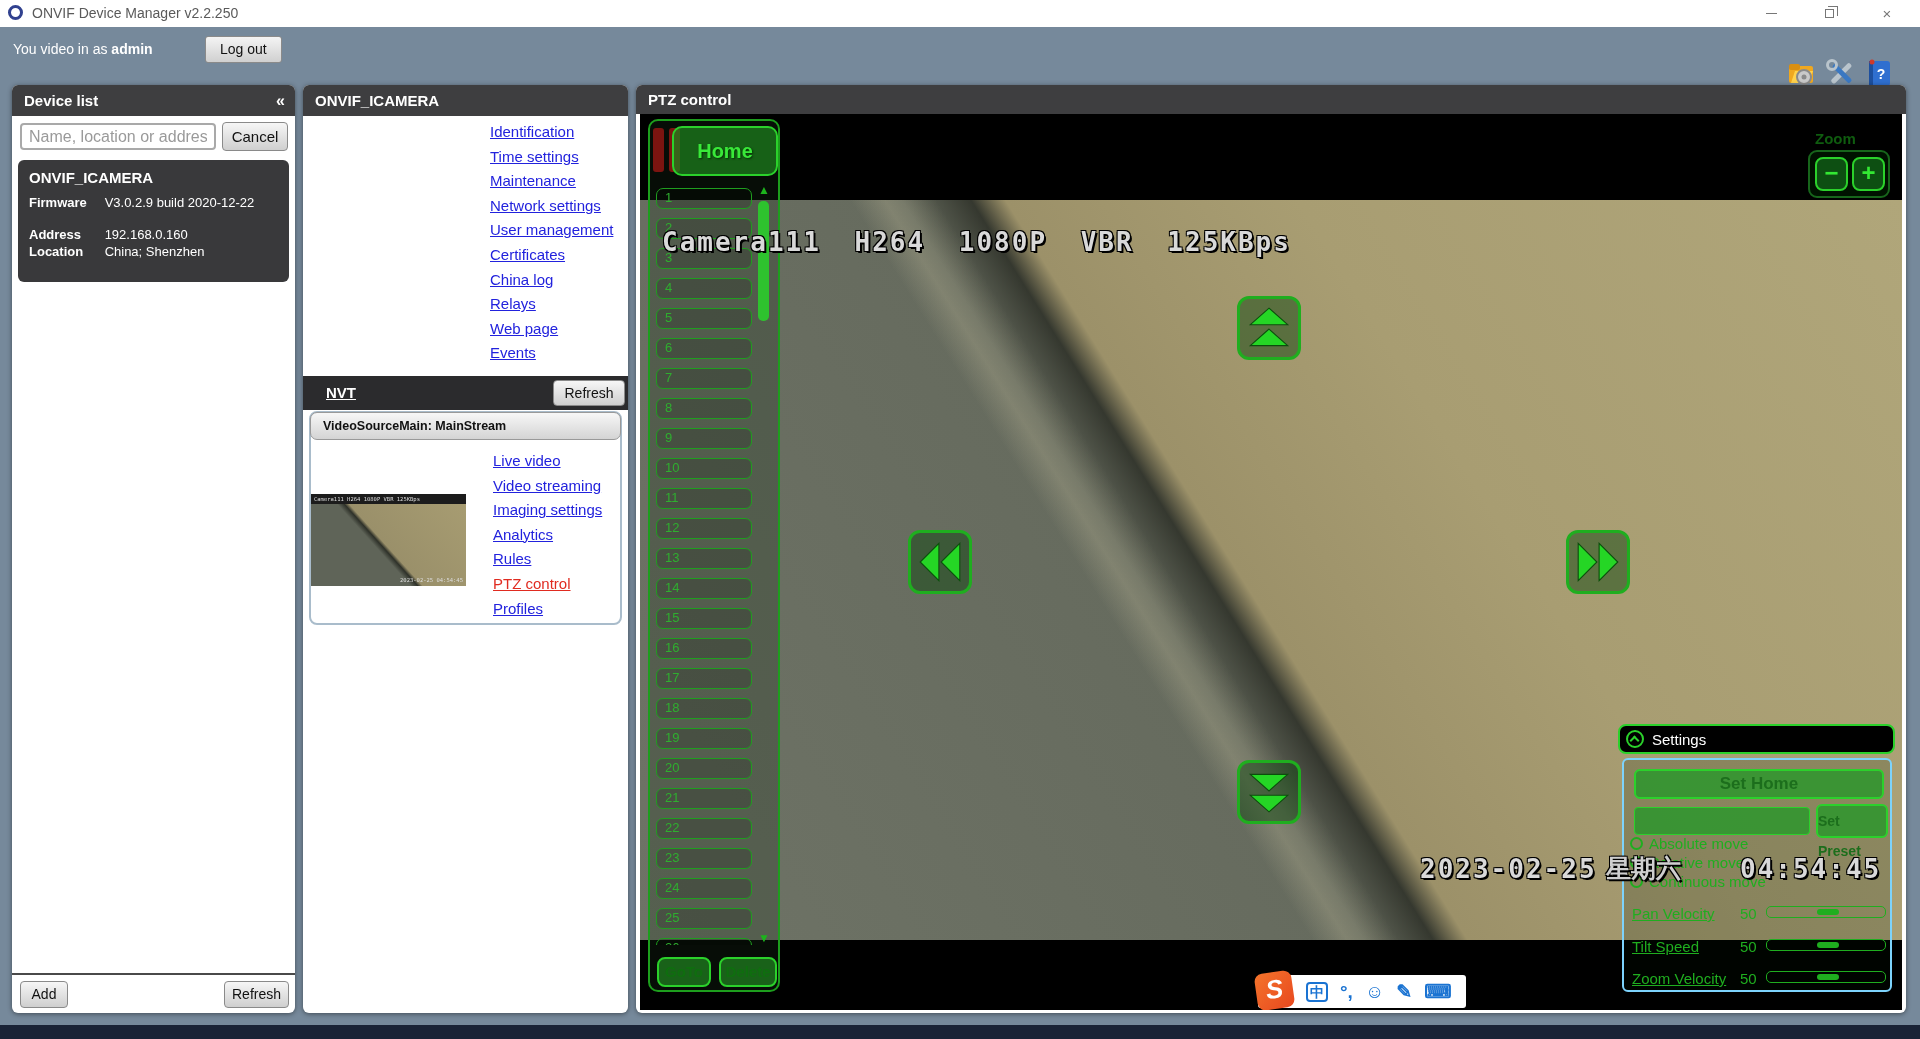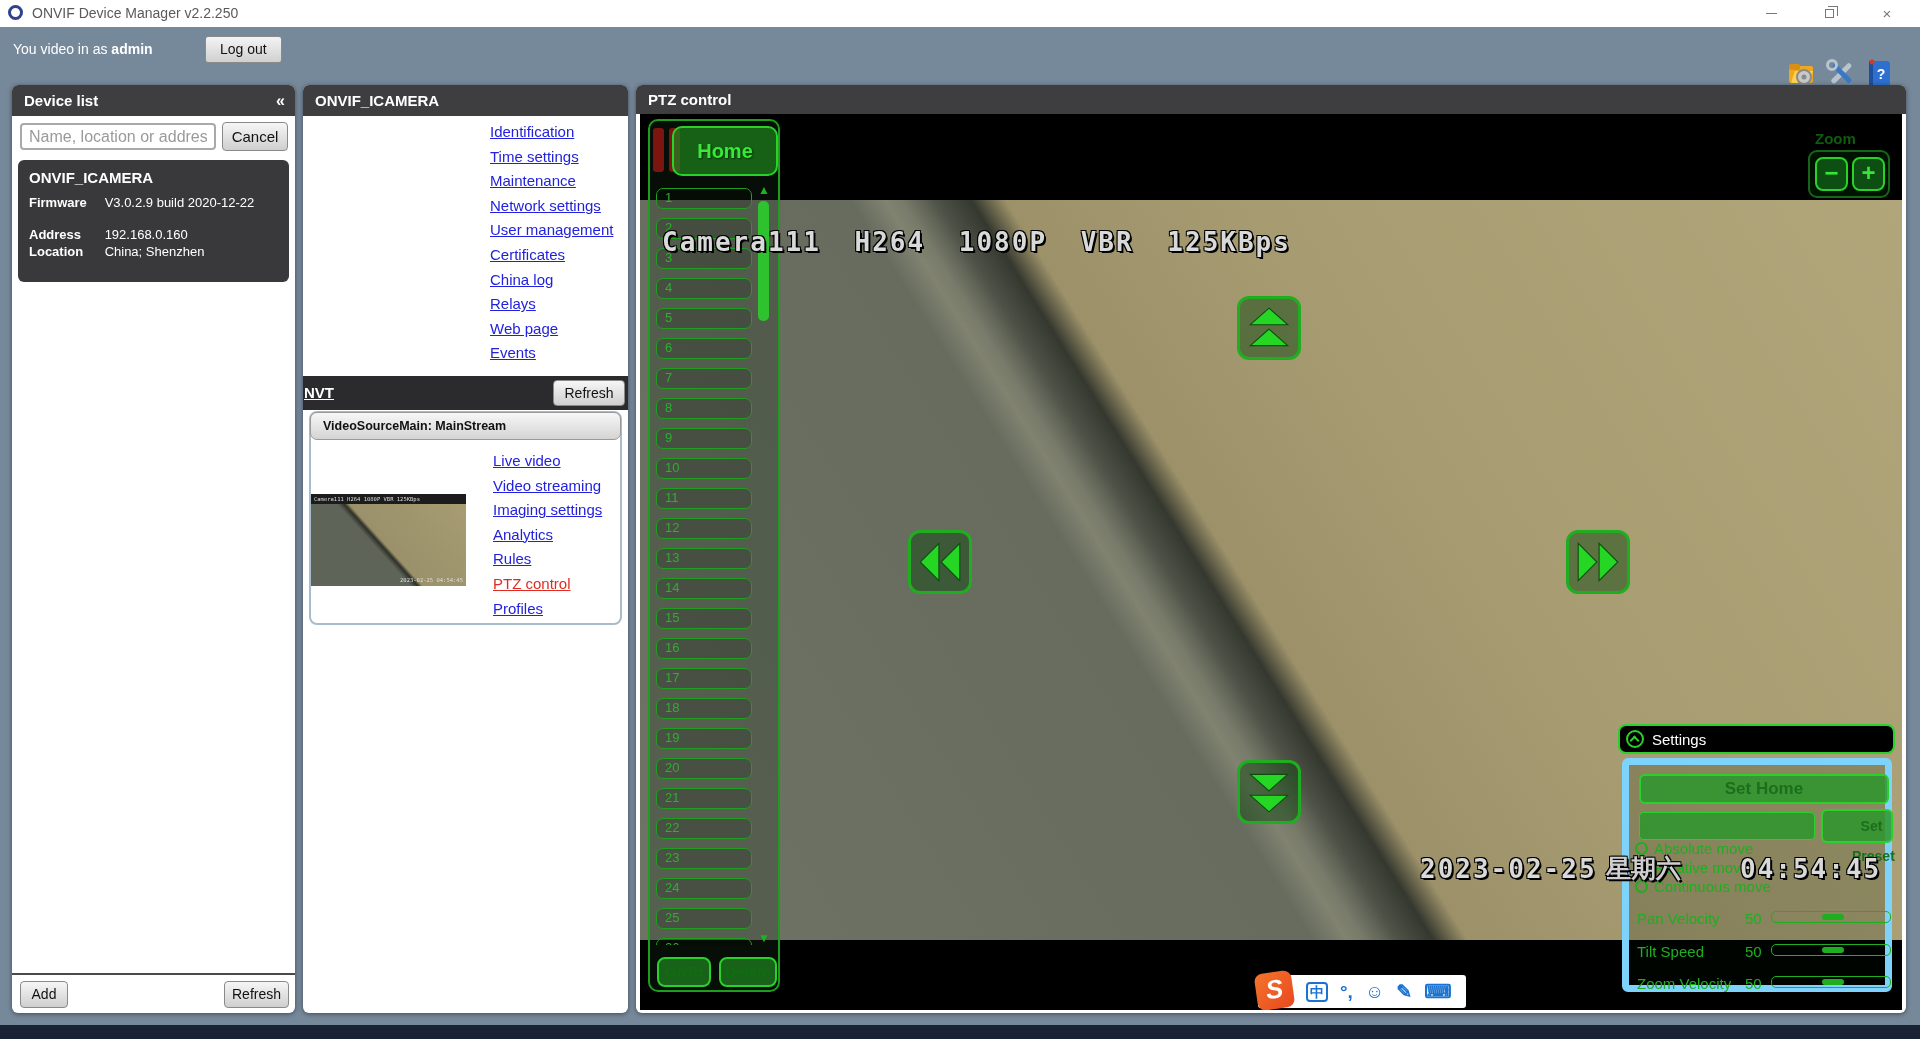--- a/index.html
+++ b/index.html
@@ -44,21 +44,21 @@
 
   
   #devicePanel { left:303px; width:325px; height:928px; }
   .onvif-logo { position:absolute; left:10px; top:130px; width:170px; height:50px; display:flex; align-items:center; }
   .onvif-ring { width:30px; height:30px; border:6px solid #2b3f93; border-radius:50%; box-shadow:inset 0 0 3px rgba(0,0,0,.5); margin-right:2px; }
   .onvif-word { font-size:33px; font-weight:bold; color:#151515; letter-spacing:1px; }
   .links-col { position:absolute; }
   .link { display:table; font-size:15px; color:#2222DD; text-decoration:underline; margin-bottom:9.6px; cursor:pointer; line-height:15px; }
   .link.active { color:#E02B20; }
   #deviceLinks { left:187px; top:39px; }
-  .nvt-bar { position:absolute; left:0; top:291px; width:100%; height:34px; background:#2B2B2D; color:#fff; font-weight:bold; font-size:15px; line-height:34px; padding-left:1px;text-decoration:underline; }
+  .nvt-bar { position:absolute; left:0; top:291px; width:100%; height:34px; background:#2B2B2D; color:#fff; font-weight:bold; font-size:15px; line-height:34px; padding-left:23px;text-decoration:underline; }
   .nvt-refresh { position:absolute; left:250px; top:295px; width:72px; height:26px; line-height:24px; }
   .source-box { position:absolute; left:6px; top:326px; width:313px; height:214px; border:2px solid #a9bccb; border-radius:8px; }
   .source-header { position:absolute; left:-1px; top:-1px; width:311px; height:28px; background:linear-gradient(#f7f7f7,#d4d4d4); border:1px solid #999; border-radius:7px; font-size:12.5px; font-weight:bold; line-height:26px; padding-left:12px; color:#111; cursor:pointer; }
   #nvtLinks { left:190px; top:368px; }
   .thumb { position:absolute; left:8px; top:409px; width:155px; height:92px; background:linear-gradient(48deg,#5f6458 0%,#5f6458 42%,#2e3129 45%,#9a906a 47%,#a89d72 100%); overflow:hidden; }
   .thumb-top { position:absolute; left:0; top:0; width:100%; height:10px; background:#1c1c1c; }
   .thumb-osd { position:absolute; font-family:"DejaVu Sans Mono",monospace; font-size:5.5px; color:#ddd; letter-spacing:0; }
 
   
   #ptzPanel { left:636px; width:1270px; height:928px; }
@@ -98,29 +98,29 @@
   .zoom-label { position:absolute; left:1175px; top:16px; font-size:15px; color:#0f5c0f; font-weight:bold; z-index:3; }
   .zoom-box { position:absolute; left:1168px; top:36px; width:82px; height:48px; border:2px solid #17651b; border-radius:9px; background:rgba(0,40,0,.45); z-index:3; }
   .zoom-btn { position:absolute; top:5px; width:33px; height:34px; background:#0d4f12; border:2px solid #2bd12b; border-radius:8px; color:#33e833; font-size:24px; font-weight:bold; text-align:center; line-height:28px; cursor:pointer; }
   .zoom-minus { left:5px; } .zoom-plus { left:42px; }
 
   
   .settings-header { position:absolute; left:978px; top:610px; width:277px; height:30px; background:#000; border:2px solid #2bd12b; border-radius:8px; z-index:5; cursor:pointer; }
   .settings-header .circ { position:absolute; left:6px; top:4px; width:18px; height:18px; border:2px solid #2bd12b; border-radius:50%; }
   .settings-header .chev { position:absolute; left:11px; top:11px; width:7px; height:7px; border-top:2px solid #2bd12b; border-left:2px solid #2bd12b; transform:rotate(45deg); }
   .settings-header .stitle { position:absolute; left:32px; top:5px; color:#fff; font-size:15px; }
-  .settings-body { position:absolute; left:982px; top:644px; width:270px; height:234px; border:7px solid #7dd3fc; border-radius:6px; background:rgba(0,20,0,.18); z-index:5; }
+  .settings-body { position:absolute; left:982px; top:644px; width:270px; height:234px; border:2px solid #7dd3fc; border-radius:6px; background:rgba(0,20,0,.18); z-index:5; }
   .sethome-btn { position:absolute; left:10px; top:9px; width:250px; height:30px; background:rgba(45,150,45,.85); border:2px solid #2bd12b; border-radius:6px; color:#1c6e1c; font-weight:bold; font-size:17px; text-align:center; line-height:26px; cursor:pointer; }
   .preset-input { position:absolute; left:10px; top:47px; width:176px; height:28px; background:rgba(45,150,45,.85); border:1px solid #2bd12b; border-radius:4px; color:#063; font-size:14px; padding:0 6px; }
-  .setpreset-btn { position:absolute; left:192px; top:44px; width:72px; height:34px; background:rgba(45,150,45,.85); border:2px solid #2bd12b; border-radius:6px; color:#1c6e1c; font-weight:bold; font-size:14px; text-align:center; line-height:30px; cursor:pointer;padding-left:29px; }
+  .setpreset-btn { position:absolute; left:192px; top:44px; width:72px; height:34px; background:rgba(45,150,45,.85); border:2px solid #2bd12b; border-radius:6px; color:#1c6e1c; font-weight:bold; font-size:14px; line-height:30px; cursor:pointer; }
   .radio-row { position:absolute; left:6px; height:18px; display:flex; align-items:center; cursor:pointer; }
   .radio-dot { width:13px; height:13px; border:2px solid #1fae1f; border-radius:50%; margin-right:6px; flex:none; }
   .radio-lab { color:#1fae1f; font-size:15px; }
   .slider-row { position:absolute; left:8px; width:256px; height:14px; }
-  .slider-lab { position:absolute; left:0; top:0; color:#1fae1f; font-size:15px; }
+  .slider-lab { position:absolute; left:0; top:0; color:#1fae1f; font-size:15px;text-decoration:underline; }
   .slider-val { position:absolute; left:108px; top:0; color:#1fae1f; font-size:15px; }
   .slider-track { position:absolute; left:134px; top:1px; width:120px; height:12px; border:1px solid #1fae1f; border-radius:5px; cursor:pointer; }
   .slider-thumb { position:absolute; left:50px; top:2px; width:22px; height:6px; background:#1fae1f; border-radius:3px; }
 
   
   .ime-bar { position:absolute; left:618px; top:861px; height:33px; background:#fff; border-radius:3px; display:flex; align-items:center; padding:0 8px 0 42px; z-index:7; }
   .ime-icon { color:#1a73d2; font-size:19px; margin:0 6px; cursor:pointer; line-height:33px; font-weight:bold; }
   .ime-icon.sogou { position:absolute; left:-2px; top:-3px; width:37px; height:37px; background:linear-gradient(140deg,#f4742b,#e8481f); border-radius:8px; transform:rotate(-8deg); color:#fff; font-size:26px; font-weight:bold; text-align:center; line-height:35px; margin:0; font-style:italic; }
   .ime-icon.boxed { border:2px solid #1a73d2; border-radius:4px; font-size:14px; line-height:16px; padding:0 2px; margin-top:0; }
 

